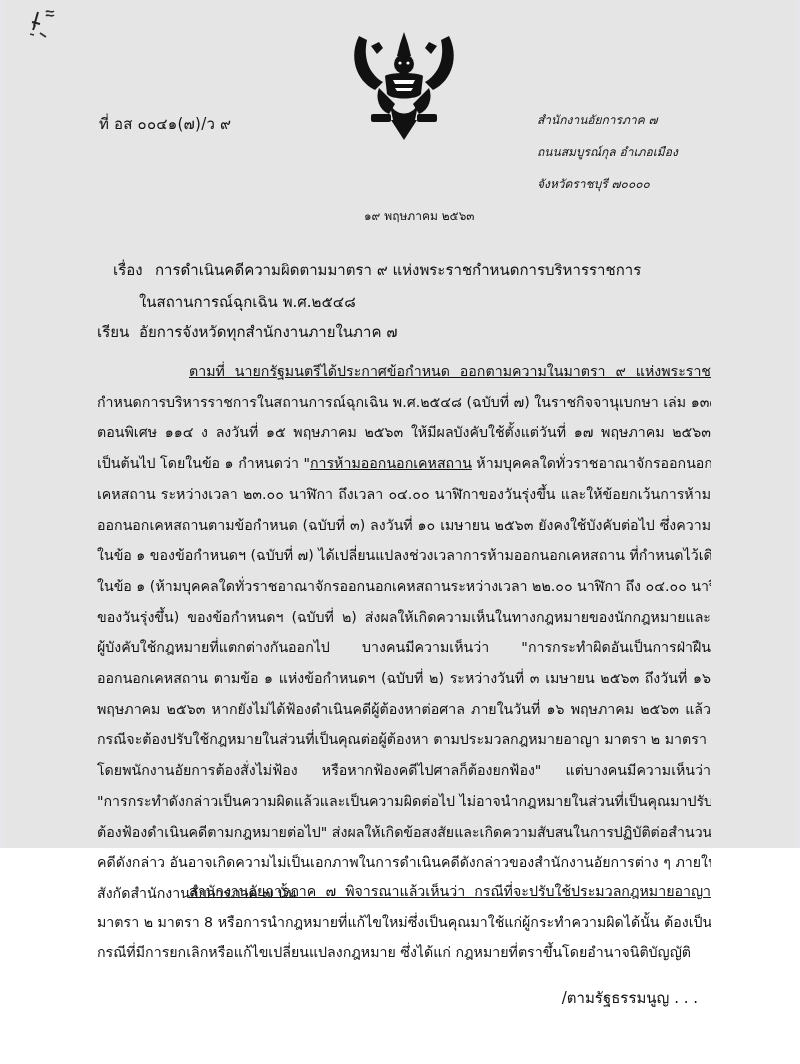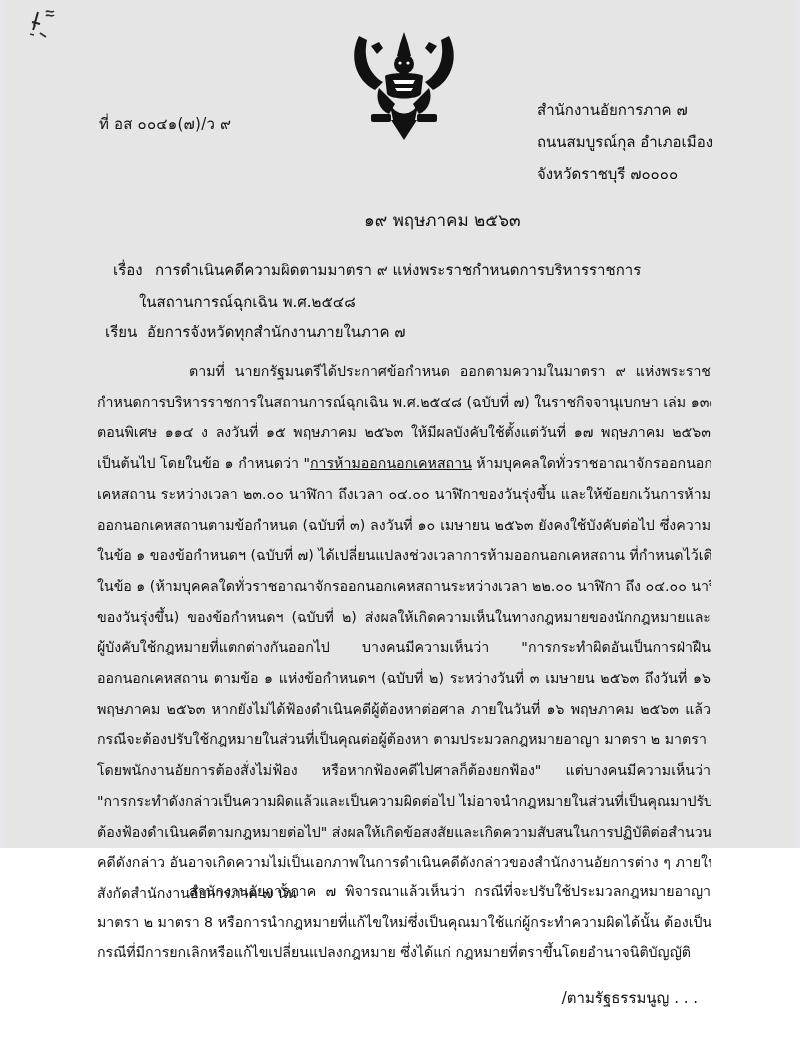--- a/index.html
+++ b/index.html
@@ -35,63 +35,64 @@
     width: 110px; height: 118px;
   }
   .ref-number {
     position: absolute;
     left: 95px; top: 112px;
     font-size: 15px;
     letter-spacing: 0.2px;
   }
   .office-address {
     position: absolute;
-    left: 533px; top: 94px;
-    font-size: 15px;
+    left: 533px; top: 104px;
+    font-size: 12px;
     line-height: 32px;
+    font-style: italic;
   }
   .office-address div { white-space: nowrap; }
   .doc-date {
     position: absolute;
     left: 360px; top: 206px;
-    font-size: 17px;
+    font-size: 12px;
     white-space: nowrap;
   }
   .subject {
     position: absolute;
     left: 93px; top: 254px;
     font-size: 15px;
     line-height: 32px;
   }
   .subject .label { display: inline-block; width: 42px; margin-left: 16px; }
   .subject .line2 { padding-left: 42px; }
   .salutation {
     position: absolute;
-    left: 101px; top: 320px;
+    left: 93px; top: 320px;
     font-size: 15px;
     white-space: nowrap;
   }
   .salutation .label { display: inline-block; width: 42px; }
   .body-para {
     position: absolute;
     left: 93px;
     width: 614px;
     font-size: 14.2px;
     line-height: 30.7px;
     text-align: justify;
   }
   .body-para .line {
     display: block;
     white-space: nowrap;
     overflow: hidden;
     text-align-last: justify;
     text-align: justify;
   }
   .body-para .line.last { text-align-last: left; }
-  .body-para .indent { padding-left: 92px; }
+  .body-para .indent { padding-left: 92px; text-decoration: underline; }
   .para1 { top: 356px; }
   .para2 { top: 876px; }
   .underline { text-decoration: underline; }
   .continuation {
     position: absolute;
     right: 98px; top: 970px;
     font-size: 15px;
     white-space: nowrap;
     margin-top: 16px;
   }

